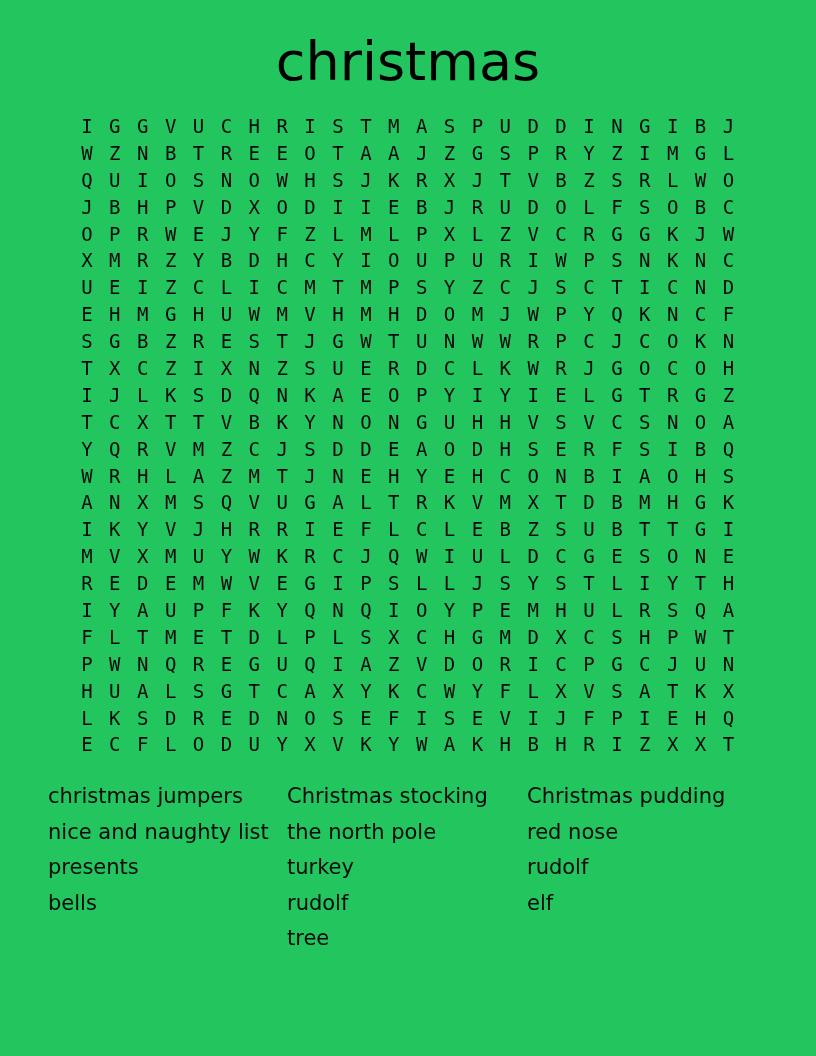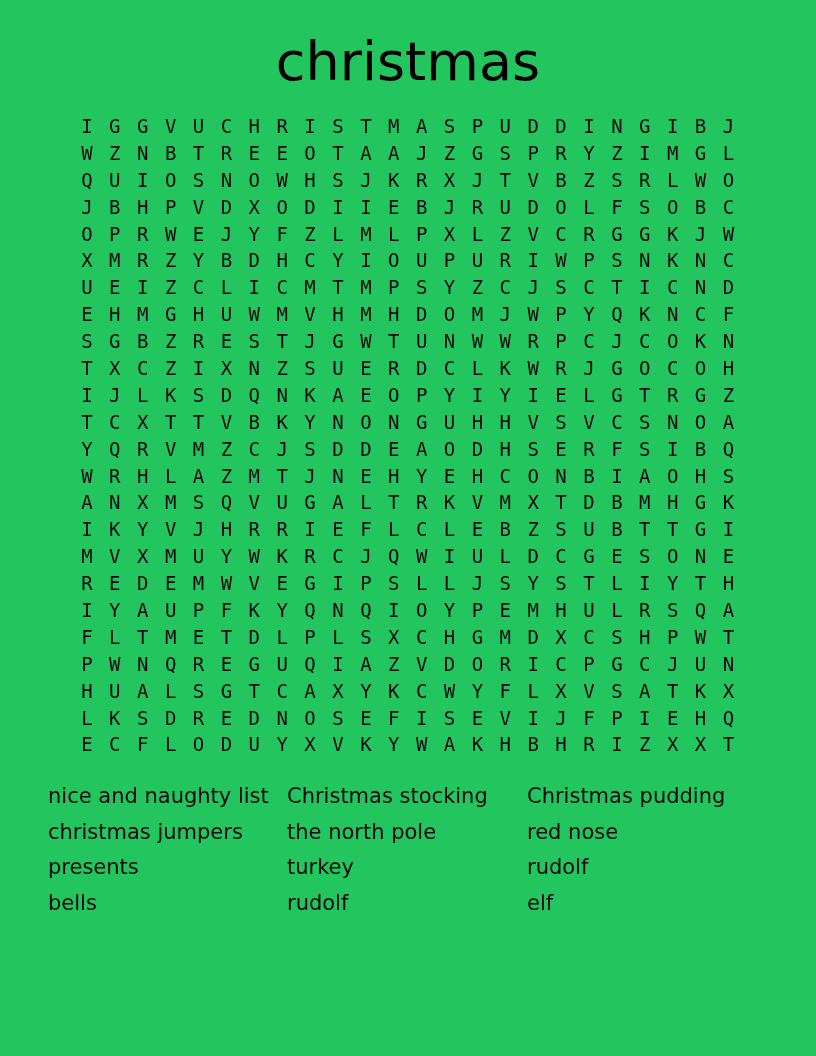--- a/index.html
+++ b/index.html
@@ -700,30 +700,31 @@
         <span class="grid-cell">I</span>
         <span class="grid-cell">Z</span>
         <span class="grid-cell">X</span>
         <span class="grid-cell">X</span>
         <span class="grid-cell">T</span>
       </div>
     </div>
 
   <div class="word-list">
     <div class="word-column word-column-1">
+        <div class="word-item">christmas jumpers</div>
         <div class="word-item">nice and naughty list</div>
-        <div class="word-item">christmas jumpers</div>
         <div class="word-item">presents</div>
         <div class="word-item">bells</div>
       </div>
     <div class="word-column word-column-2">
         <div class="word-item">Christmas stocking</div>
         <div class="word-item">the north pole</div>
         <div class="word-item">turkey</div>
         <div class="word-item">rudolf</div>
+        <div class="word-item">tree</div>
       </div>
     <div class="word-column word-column-3">
         <div class="word-item">Christmas pudding</div>
         <div class="word-item">red nose</div>
         <div class="word-item">rudolf</div>
         <div class="word-item">elf</div>
       </div>
   </div>
 </div>
 

